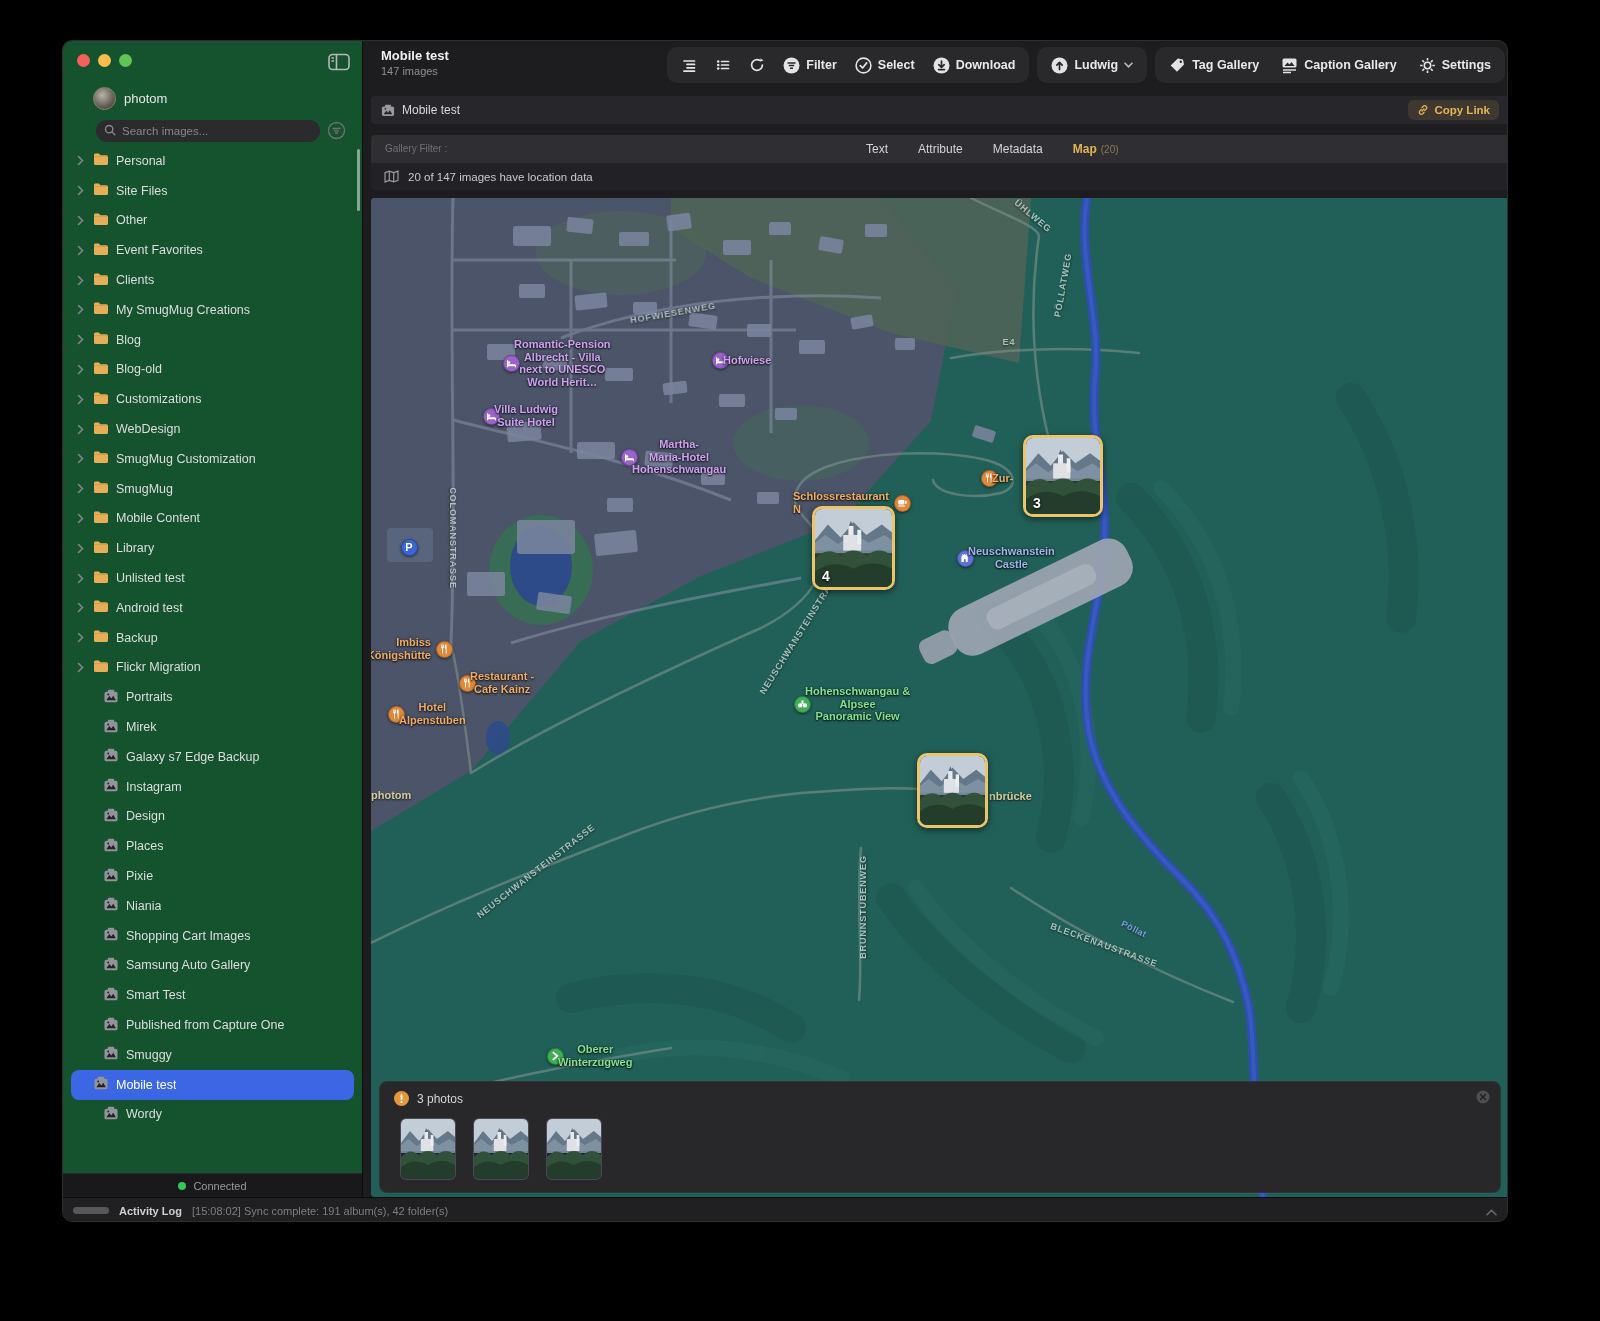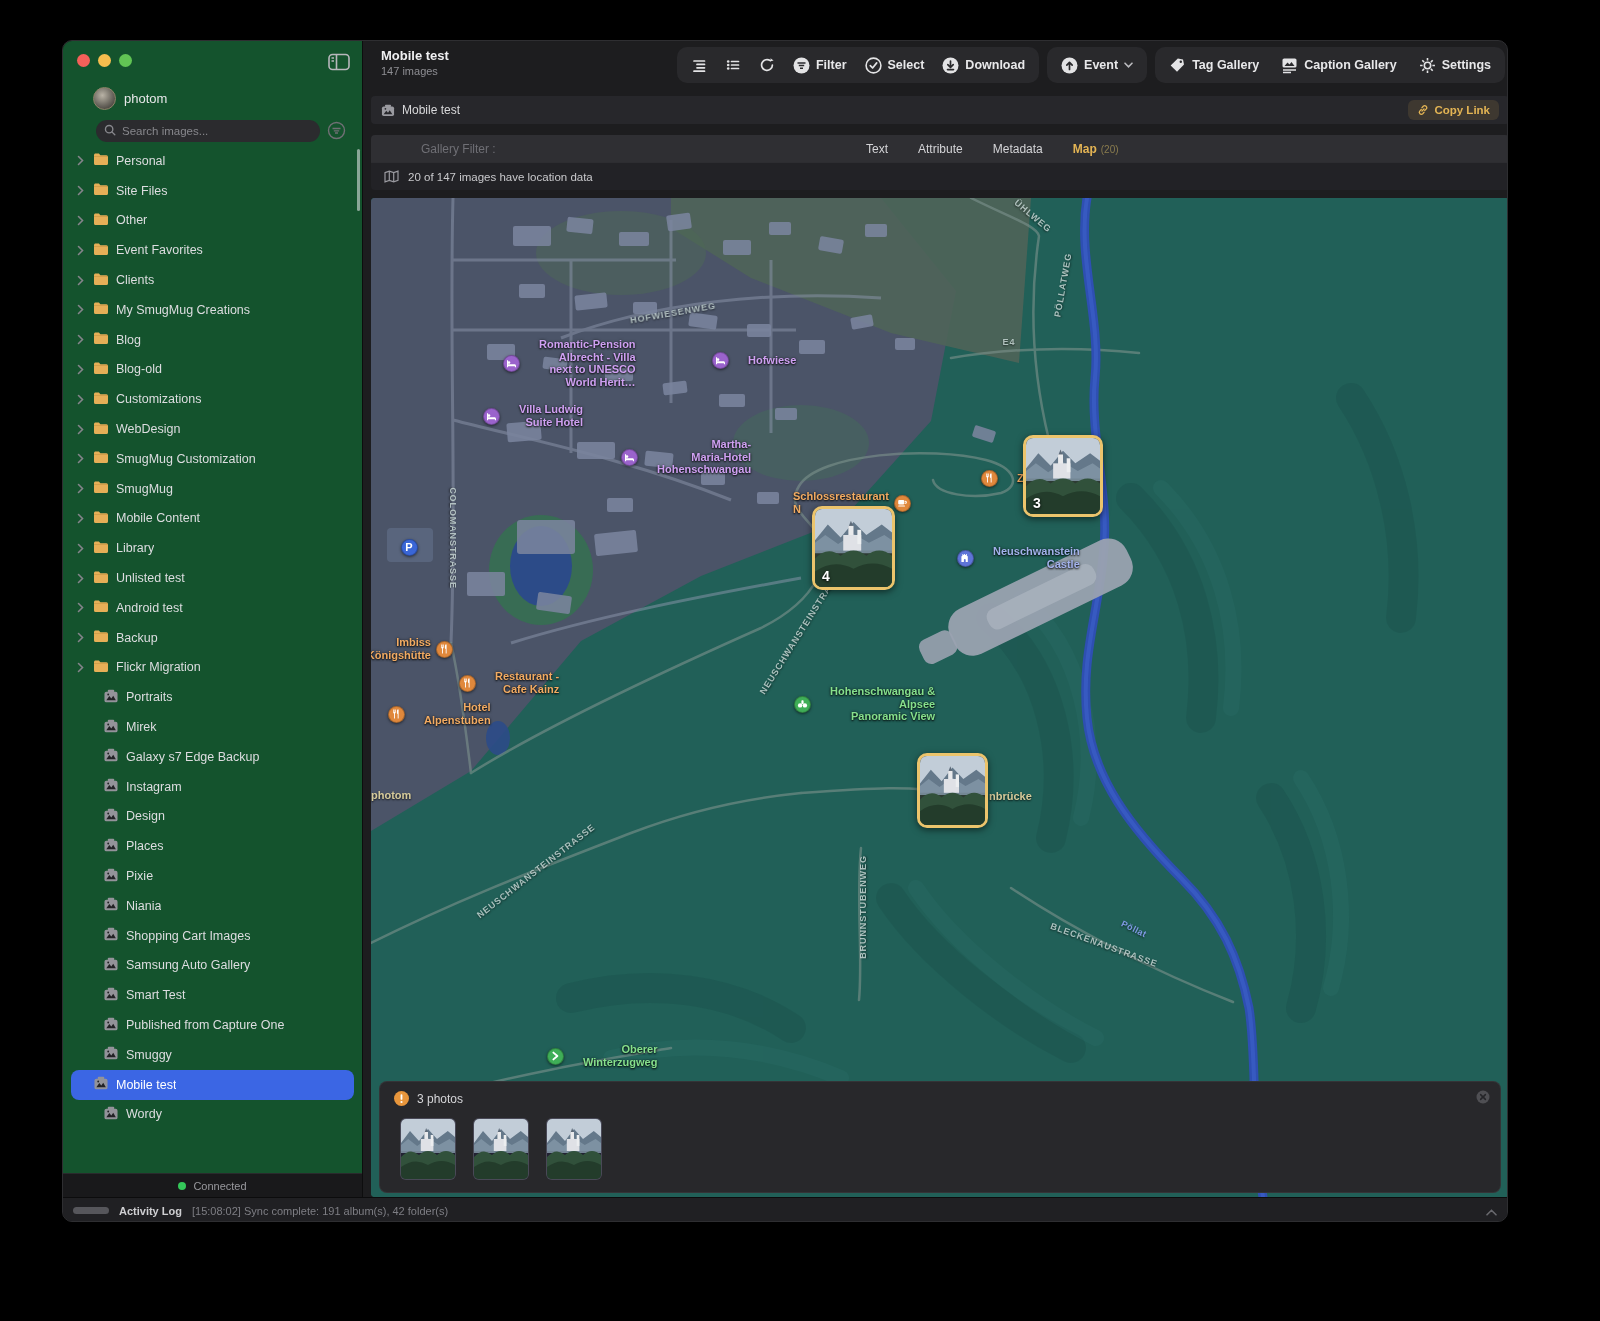--- a/index.html
+++ b/index.html
@@ -57,21 +57,21 @@
   #bcrumb { position:absolute; left:8px; top:55px; width:1138px; height:28px;
     background:#27272b; border-radius:4px; display:flex; align-items:center; padding:0 10px; }
   #bcrumb .bl { display:flex; align-items:center; gap:7px; font-size:12px; color:#d8d8da; }
   #copylink { margin-left:auto; display:flex; align-items:center; gap:5px;
     background:rgba(227,180,84,.13); border-radius:6px; height:20px; padding:0 9px;
     color:#e3b454; font-size:11.5px; font-weight:600; }
 
   #filterband { position:absolute; left:8px; top:94px; width:1138px; }
   #fbar { height:27px; background:#2f2f33; border-radius:4px 4px 0 0; display:flex;
     align-items:center; padding:0 14px; }
-  #fbar .gf { font-size:12px; color:#6f6f75;margin-left:36px; }
+  #fbar .gf { font-size:10px; color:#6f6f75; }
   #ftabs { position:absolute; left:495px; display:flex; gap:30px; }
   .ftab { font-size:12px; color:#d4d4d7; display:flex; gap:4px; align-items:baseline; cursor:default; }
   .ftab.active { color:#e3b454; font-weight:700; }
   .ftab .cnt { font-size:10px; color:#8a7c4e; font-weight:400; }
   #ibar { height:28px; background:#222226; border-radius:0 0 4px 4px; display:flex;
     align-items:center; gap:9px; padding:0 13px; font-size:11.5px; color:#c9c9cc;
     border-top:1px solid rgba(255,255,255,.05); }
 
   
   #map { position:absolute; left:8px; top:157px; width:1138px; height:999px;
@@ -82,21 +82,21 @@
   .street.water { color:#7e9ae2; letter-spacing:.4px; }
   .area { position:absolute; font-size:11px; font-weight:700; color:#d6cb9b;
     text-shadow:0 1px 2px rgba(0,0,0,.8); white-space:nowrap; }
   .mk { position:absolute; width:0; height:0; }
   .mk-dot { position:absolute; left:-8.5px; top:-8.5px; width:17px; height:17px;
     border-radius:50%; display:flex; align-items:center; justify-content:center;
     box-shadow:0 1px 3px rgba(0,0,0,.55); border:1px solid rgba(0,0,0,.25); }
   .mk-label { position:absolute; top:0; transform:translateY(-50%); white-space:pre;
     font-size:11px; font-weight:700; line-height:1.14;
     text-shadow:0 1px 2px rgba(0,0,0,.9),0 0 3px rgba(0,0,0,.55); }
-  .side-right { left:28px; text-align:right; }
+  .side-right { left:3px; text-align:center; }
   .side-left  { right:13px; text-align:left; }
   .t-hotel .mk-dot { background:#9a63cc; } .t-hotel .mk-label { color:#cfa0f2; }
   .t-restaurant .mk-dot, .t-cafe .mk-dot { background:#e0883c; }
   .t-restaurant .mk-label, .t-cafe .mk-label { color:#f2ab62; }
   .t-castle .mk-dot { background:#5e74d8; } .t-castle .mk-label { color:#a3b2ec; }
   .t-parking .mk-dot { background:#3a66d6; color:#fff; font-size:11px; font-weight:700; }
   .t-attraction .mk-dot, .t-trail .mk-dot { background:#3fae57; }
   .t-attraction .mk-label, .t-trail .mk-label { color:#86e08c; }
   .cluster { position:absolute; border:3px solid #ecc46c; border-radius:10px;
     overflow:hidden; box-shadow:0 2px 7px rgba(0,0,0,.55); background:#2d3a33; }
@@ -582,21 +582,21 @@
               </svg>
             <span>Download</span>
           </span>
         </div>
         <div class="tgroup">
           <span class="tbtn">
             <svg width="17" height="17" viewBox="0 0 17 17">
                 <circle cx="8.5" cy="8.5" r="8" fill="#e3e3e5"></circle>
                 <path d="M8.5 12.5v-7M5.8 8.2 8.5 5.4 11.2 8.2" stroke="#29292c" stroke-width="1.7" fill="none" stroke-linecap="round" stroke-linejoin="round"></path>
               </svg>
-            <span>Event</span>
+            <span>Ludwig</span>
             <svg width="9" height="6" viewBox="0 0 9 6" fill="none">
                 <path d="M1 1.2 4.5 4.8 8 1.2" stroke="#b9b9bd" stroke-width="1.6" stroke-linecap="round"></path>
               </svg>
           </span>
         </div>
         <div class="tgroup" style="gap:22px">
           <span class="tbtn">
             <svg width="17" height="17" viewBox="0 0 17 17">
                 <path d="M8.8 1.6 14 2.4 15 7.6 8 14.8 1.7 8.6 8.8 1.6Z" fill="#e3e3e5"></path>
                 <circle cx="11.8" cy="4.8" r="1.2" fill="#29292c"></circle>

